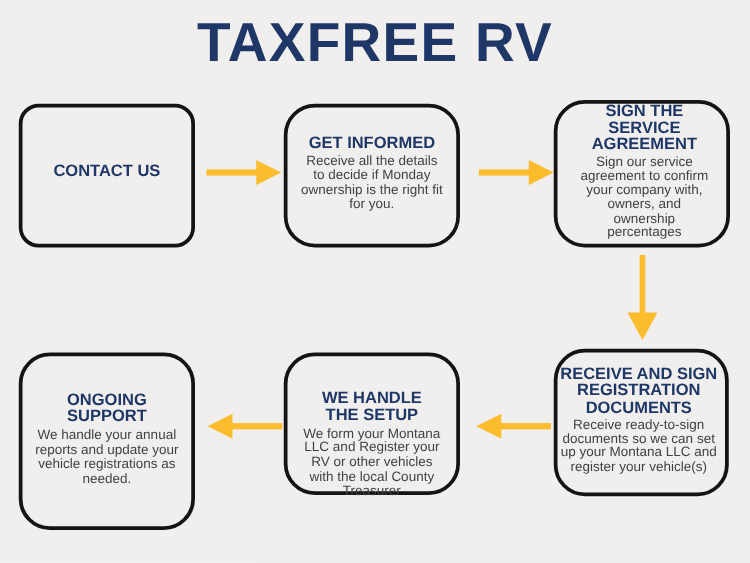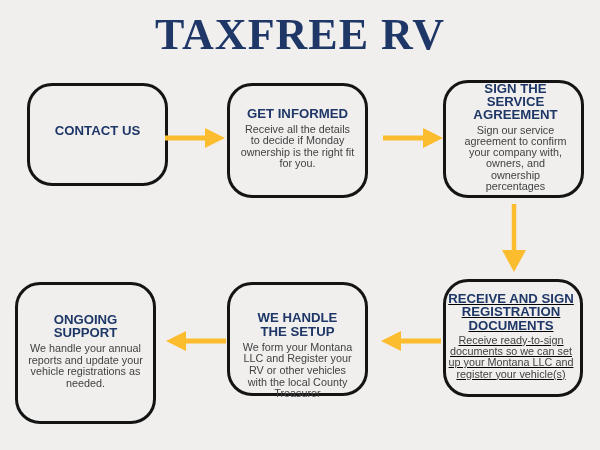--- a/index.html
+++ b/index.html
@@ -14,21 +14,20 @@
   .page-title {
     position: absolute;
     top: 10px; left: 0; right: 0;
     margin: 0;
     text-align: center;
     font-size: 44px;
     font-weight: bold;
     letter-spacing: 1px;
     line-height: 1.15;
     color: var(--c-heading, #1e3767);
-    font-family: Liberation Serif, serif;
   }
   .step {
     position: absolute;
     box-sizing: border-box;
     border: 3px solid var(--c-box-border, #141414);
     border-radius: 25px;
     background: transparent;
     display: flex;
     flex-direction: column;
     align-items: center;
@@ -43,24 +42,24 @@
     line-height: 1.04;
     color: var(--c-heading, #1e3767);
   }
   .step-desc {
     margin: 0;
     font-size: 10.8px;
     line-height: 1.07;
     color: var(--c-body-text, #424242);
   }
   
-  .pos-1 { left: 27px;  top: 83px;  width: 141px; height: 103px; }
+  .pos-1 { left: 15px;  top: 83px;  width: 141px; height: 115px; border-radius: 16px; }
   .pos-2 { left: 227px; top: 83px;  width: 141px; height: 115px; }
   .pos-3 { left: 443px; top: 80px;  width: 141px; height: 118px; padding-left: 14px; }
-  .pos-4 { left: 443px; top: 279px; width: 140px; height: 118px; padding-left: 2px; padding-right: 6px; text-decoration: underline; }
+  .pos-4 { left: 443px; top: 279px; width: 140px; height: 118px; padding-left: 2px; padding-right: 6px; }
   .pos-5 { left: 227px; top: 282px; width: 141px; height: 114px; }
   .pos-6 { left: 15px;  top: 282px; width: 141px; height: 142px; }
   .pos-5 .step-title { max-width: 100px; margin-top: 37px; }
   .pos-3 .step-title, .pos-4 .step-title { line-height: 1.0; }
   .pos-3 .step-desc, .pos-4 .step-desc { line-height: 1.04; }
   
   .arrow { position: absolute; color: var(--c-arrow, #fbbc2e); }
   .arrow svg { display: block; }
   .arrow-r1 { left: 165px; top: 127px; }
   .arrow-r2 { left: 383px; top: 127px; }

